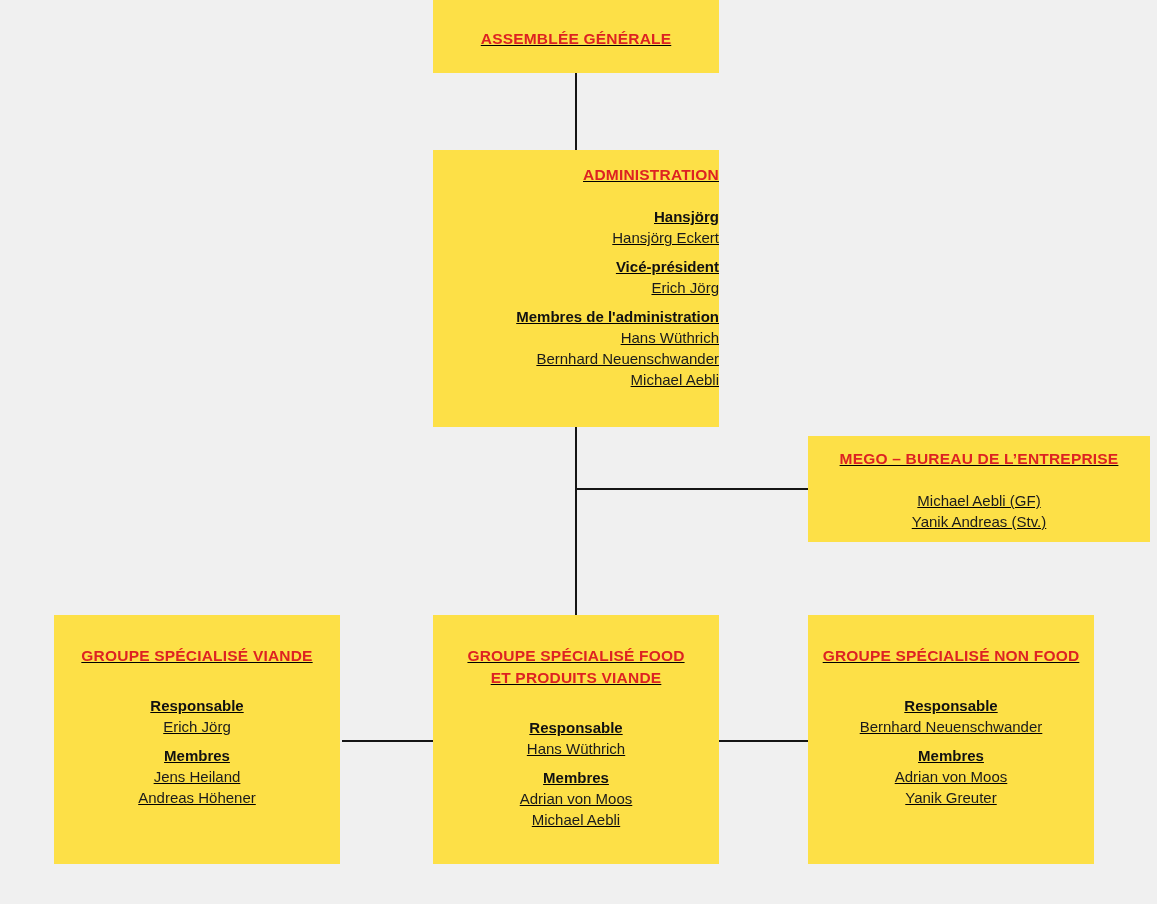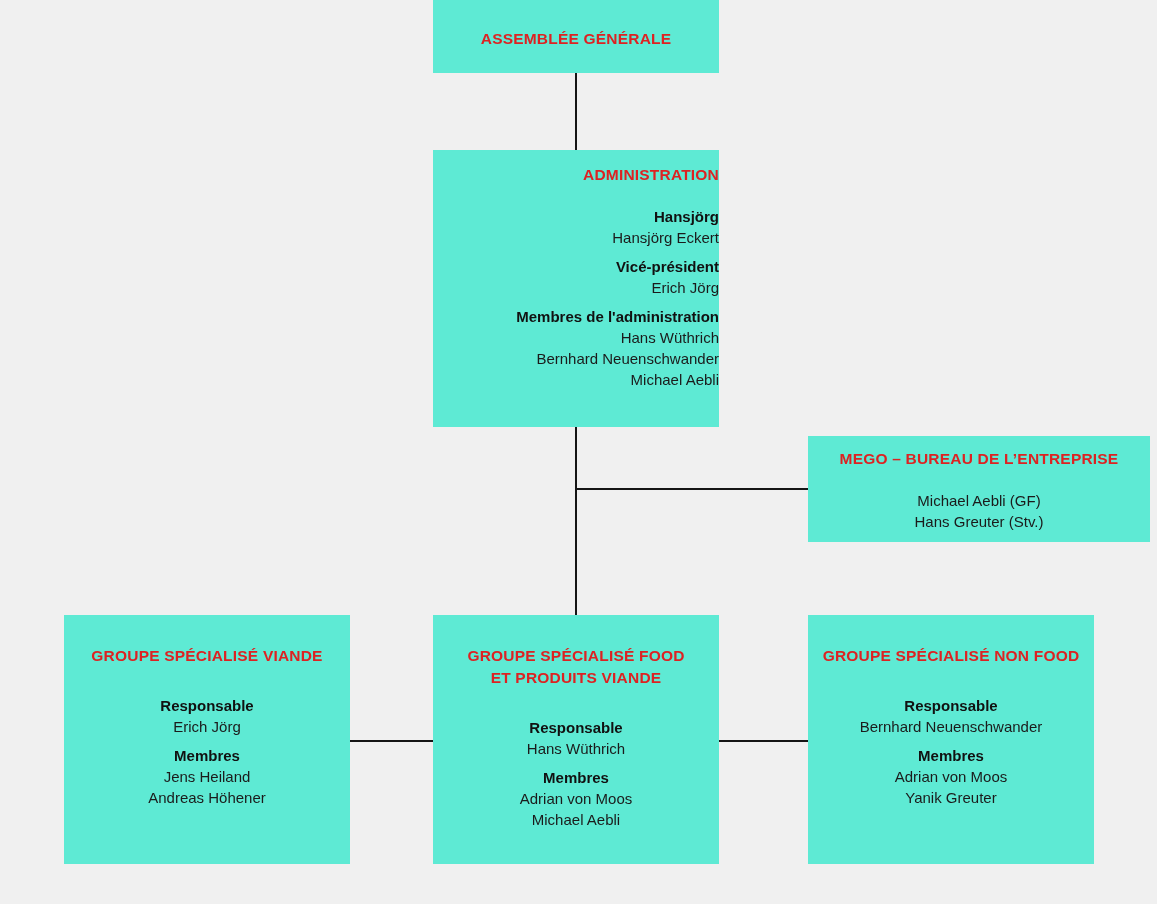--- a/index.html
+++ b/index.html
@@ -14,24 +14,25 @@
     overflow: hidden;
   }
   #chart {
     position: relative;
     width: 1157px;
     height: 904px;
   }
 
   .box {
     position: absolute;
-    background: #5eead4;
+    background: #fde047;
     box-sizing: border-box;
     text-align: center;
     z-index: 2;
+    text-decoration: underline;
   }
 
   .box-title {
     color: #dd2222;
     font-weight: bold;
     font-size: 15.5px;
     letter-spacing: 0.2px;
     line-height: 22px;
     white-space: pre-line;
   }
@@ -64,21 +65,21 @@
   #box-administration {
     left: 433px; top: 150px; width: 286px; height: 277px;
     padding-top: 14px;
     text-align: right;
   }
   #box-mego {
     left: 808px; top: 436px; width: 342px; height: 106px;
     padding-top: 12px;
   }
   #box-viande {
-    left: 64px; top: 615px; width: 286px; height: 249px;
+    left: 54px; top: 615px; width: 286px; height: 249px;
     padding-top: 30px;
   }
   #box-food {
     left: 433px; top: 615px; width: 286px; height: 249px;
     padding-top: 30px;
   }
   #box-nonfood {
     left: 808px; top: 615px; width: 286px; height: 249px;
     padding-top: 30px;
   }
@@ -137,21 +138,21 @@
       <div class="person">Hans Wüthrich</div>
       <div class="person">Bernhard Neuenschwander</div>
       <div class="person">Michael Aebli</div>
     </div>
   </div>
 
   <div class="box" id="box-mego">
     <div class="box-title">MEGO – BUREAU DE L’ENTREPRISE</div>
     <div class="members-block">
       <div class="person">Michael Aebli (GF)</div>
-      <div class="person">Hans Greuter (Stv.)</div>
+      <div class="person">Yanik Andreas (Stv.)</div>
     </div>
   </div>
 
   <div class="box" id="box-viande">
     <div class="box-title">GROUPE SPÉCIALISÉ VIANDE</div>
 
     <div class="group group-first">
       <div class="role-label">Responsable</div>
       <div class="person">Erich Jörg</div>
     </div>

